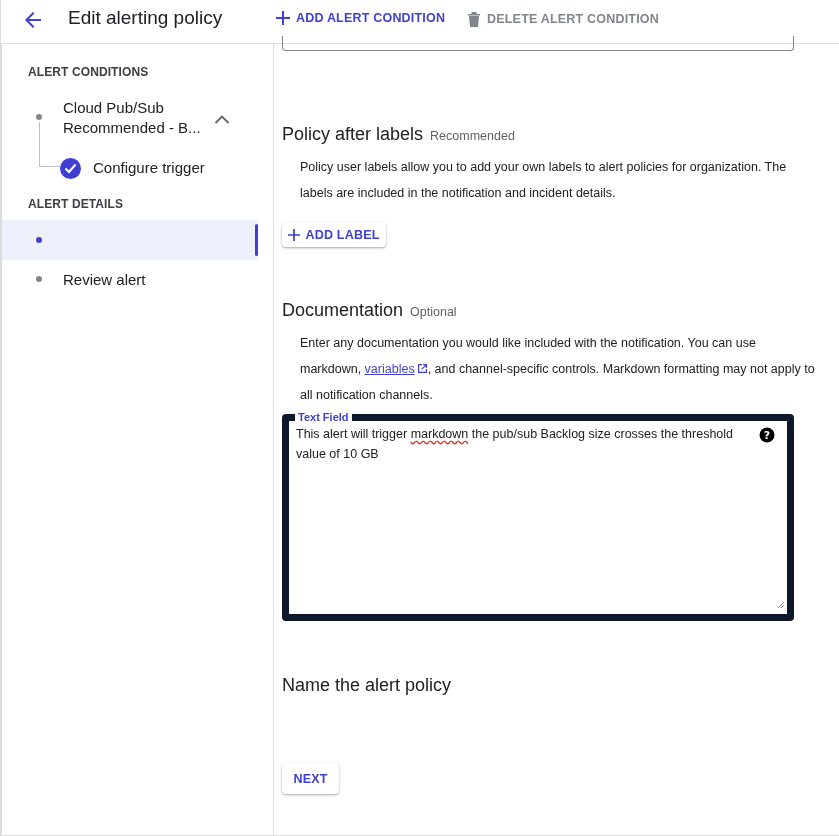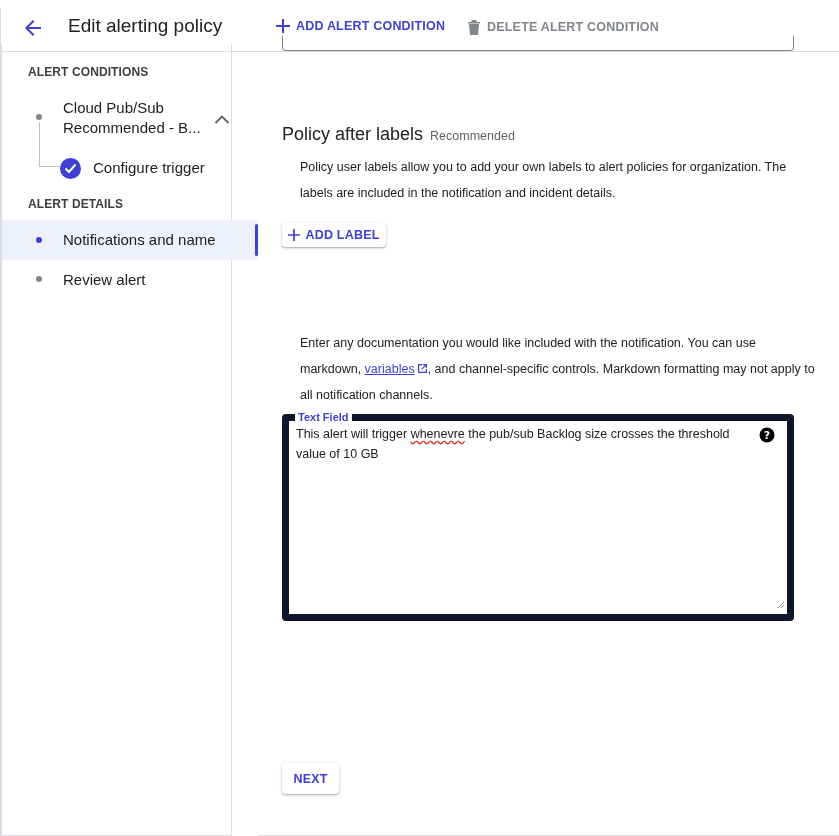--- a/index.html
+++ b/index.html
@@ -5,35 +5,34 @@
     * { box-sizing: border-box; margin: 0; padding: 0; }
     html, body { width: 839px; height: 836px; overflow: hidden; background: #ffffff; }
     body { font-family: "Liberation Sans", sans-serif; color: #202124; position: relative; }
 
     
     .header {
       position: absolute; left: 0; top: 0; width: 839px; height: 44px;
       border-bottom: 1px solid #dadce0; background: #fff;
       display: flex; align-items: center;
       border-left: 1px solid #dadce0;
-      margin-top: 8px;
     }
     .back-btn { position: absolute; left: 20px; top: 8px; width: 24px; height: 24px; cursor: pointer; }
     .title { position: absolute; left: 67px; top: 7px; font-size: 19px; color: #202124; }
     .hdr-action {
       position: absolute; top: 11px; display: flex; align-items: center;
       font-size: 12.5px; font-weight: bold; letter-spacing: 0.2px; cursor: pointer;
     }
     .hdr-add { left: 275px; color: #3f3fd1; }
     .hdr-delete { left: 466px; color: #80868b; }
     .hdr-action svg { margin-right: 6px; }
 
     
     .sidebar {
-      position: absolute; left: 0; top: 44px; width: 232px; height: 792px;
+      position: absolute; left: 0; top: 44px; width: 274px; height: 792px;
       border-right: 1px solid #dadce0; border-left: 2px solid #dadce0;
       border-bottom: 1px solid #dadce0;
     }
     .section-label {
       position: absolute; left: 26px; font-size: 12px; font-weight: bold; color: #3c4043; letter-spacing: 0.1px;
     }
     .nav-dot { position: absolute; width: 6px; height: 6px; border-radius: 50%; background: #80868b; }
     .nav-text { position: absolute; font-size: 15px; color: #202124; line-height: 20px; }
     .active-row {
       position: absolute; left: 0; top: 176px; width: 256px; height: 40px; background: #eef0fc;
@@ -141,21 +140,20 @@
           <path d="M1.5 5.5l3.5 3.5 6.5-7.5" fill="none" stroke="#fff" stroke-width="2"></path>
         </svg>
     </span>
     <span class="nav-text" style="left:91px; top:114px">Configure trigger</span>
   </div>
 
   <span class="section-label" style="top:153px">ALERT DETAILS</span>
 
   <div class="active-row">
     <span class="nav-dot" style="left:34px; top:17px; background:#3f3fd1"></span>
-    <span class="nav-text" style="left:61px; top:10px">Notifications and name</span>
     <span class="active-bar"></span>
   </div>
 
   <div>
     <span class="nav-dot" style="left:34px; top:232px"></span>
     <span class="nav-text" style="left:61px; top:226px">Review alert</span>
   </div>
 </div>
 
 <div class="main">
@@ -166,41 +164,46 @@
     <span class="suffix">Recommended</span>
   </div>
   <div class="para" style="top:110px">Policy user labels allow you to add your own labels to alert policies for organization. The labels are included in the notification and incident details.</div>
   <div class="btn btn-add-label">
     <svg width="12" height="12" viewBox="0 0 14 14">
         <path d="M6 0h2v6h6v2H8v6H6V8H0V6h6z" fill="#3f3fd1"></path>
       </svg>
     <span>ADD LABEL</span>
   </div>
 
+  <div class="h2" style="top:256px">
+    <span>Documentation</span>
+    <span class="suffix">Optional</span>
+  </div>
   <div class="para" style="top:286px">
     <span>Enter any documentation you would like included with the notification. You can use markdown, </span><span class="link">variables</span><svg class="ext-icon" width="11" height="11" viewBox="0 0 11 11">
         <path d="M1 1h4v1.2H2.2v6.6h6.6V6H10v4H1z M6 1h4v4H8.8V3L5 6.8 4.2 6 8 2.2H6z" fill="#3f3fd1"></path>
       </svg><span>, and channel-specific controls. Markdown formatting may not apply to all notification channels.</span>
   </div>
 
   <div class="textarea-box">
     <span class="textarea-label">Text Field</span>
     <div class="textarea-text">
-      <span>This alert will trigger </span><span class="spell">whenevre</span><span> the pub/sub Backlog size crosses the threshold value of 10 GB</span>
+      <span>This alert will trigger </span><span class="spell">markdown</span><span> the pub/sub Backlog size crosses the threshold value of 10 GB</span>
     </div>
     <span class="help-icon">
       <svg width="16" height="16" viewBox="0 0 16 16">
           <circle cx="8" cy="8" r="7.5" fill="#000"></circle>
           <text x="8" y="12" text-anchor="middle" font-size="11" font-weight="bold" fill="#fff" font-family="DejaVu Sans, sans-serif">?</text>
         </svg>
     </span>
     <span class="resize-handle">
       <svg width="8" height="8" viewBox="0 0 8 8">
           <path d="M7 1L1 7M7 4L4 7" stroke="#80868b" stroke-width="1"></path>
         </svg>
     </span>
   </div>
 
+  <div class="h2" style="top:631px">Name the alert policy</div>
 
   <div class="btn btn-next">
     <span>NEXT</span>
   </div>
 </div>
 
 </body></html>

